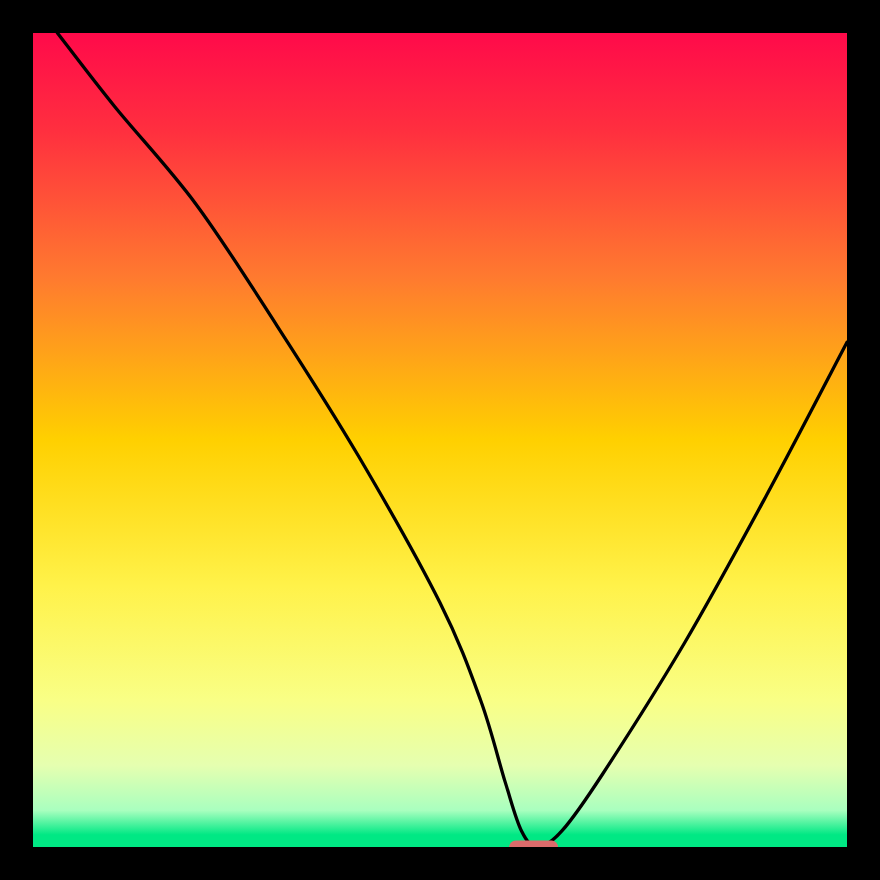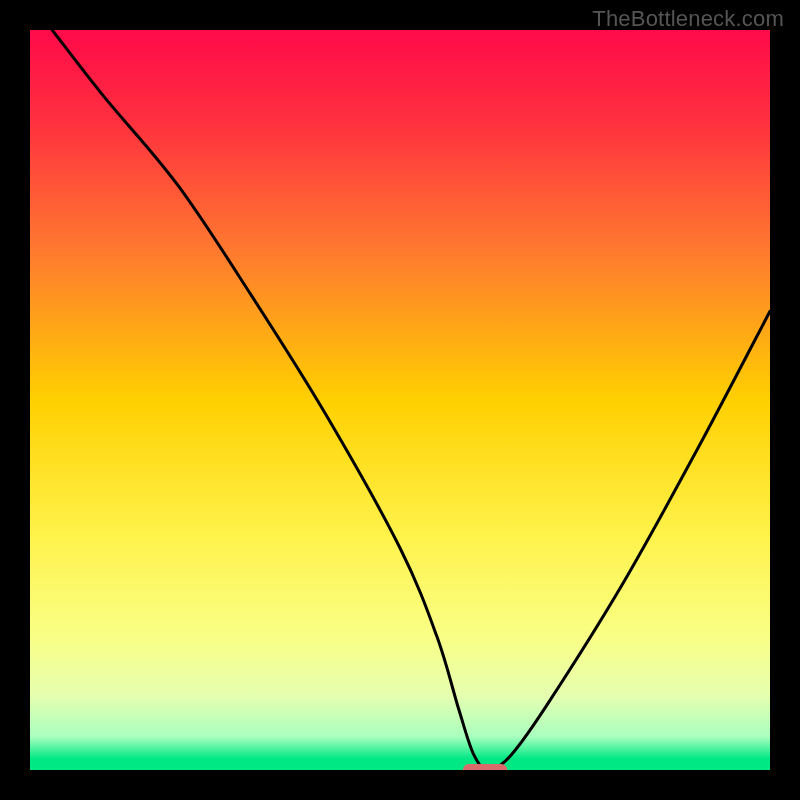--- a/index.html
+++ b/index.html
@@ -38,21 +38,20 @@
     display: block;
     width: 740px;
     height: 740px;
   }
 </style>
 </head>
 <body>
 
 <div class="frame">
 
-  <div class="watermark">TheBottleneck.com</div>
 
   <div class="plot-area">
     <svg class="chart" viewBox="0 0 740 740" preserveAspectRatio="none">
       <defs>
         <linearGradient id="bg-grad" x1="0" y1="0" x2="0" y2="1">
             <stop offset="0%" stop-color="#ff0a4a"></stop>
             <stop offset="12%" stop-color="#ff2f3f"></stop>
             <stop offset="30%" stop-color="#ff7a2f"></stop>
             <stop offset="50%" stop-color="#ffd000"></stop>
             <stop offset="68%" stop-color="#fff24a"></stop>

